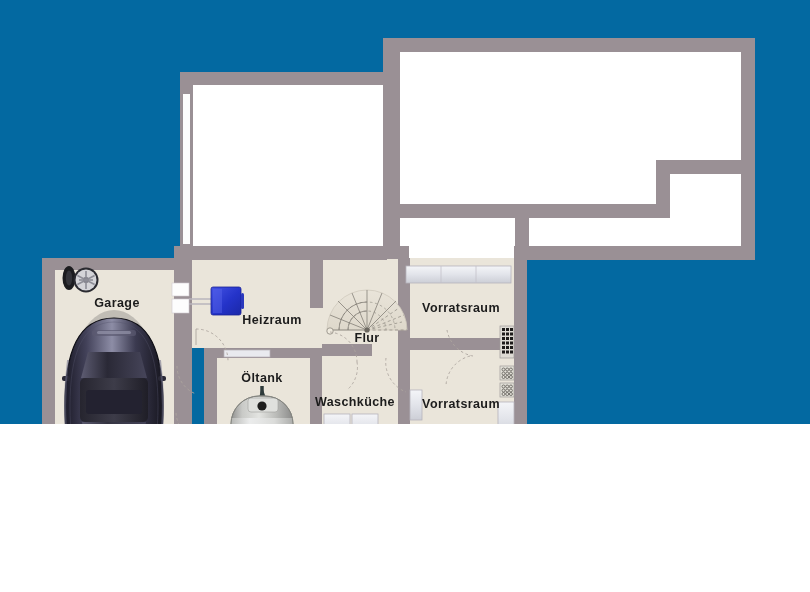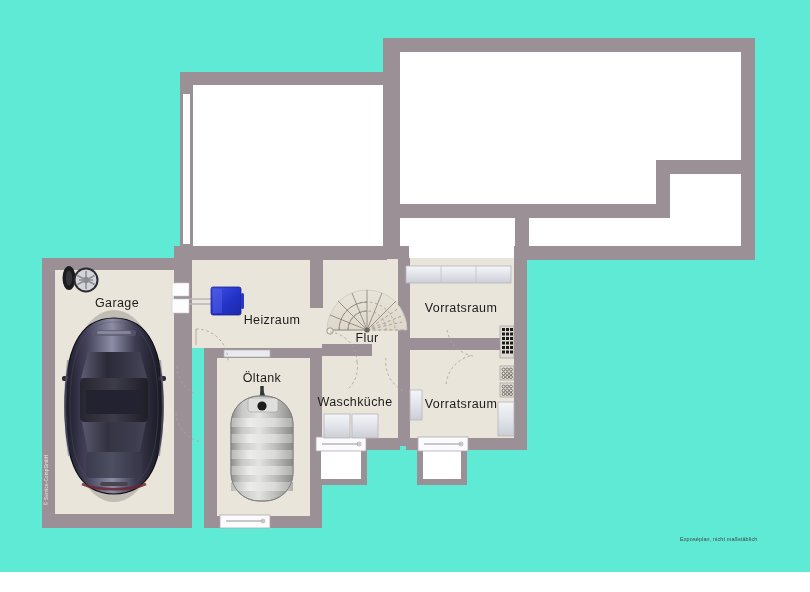--- a/index.html
+++ b/index.html
@@ -7,23 +7,24 @@
     margin: 0;
     padding: 0;
     background: #ffffff;
   }
   body {
     font-family: "Liberation Sans", sans-serif;
   }
   #plan-root {
     position: relative;
     width: 810px;
-    height: 572px;
-    background: #5eead4;
+    height: 424px;
+    background: #0369a1;
     overflow: hidden;
+    font-weight: bold;
   }
   #plan-svg {
     position: absolute;
     left: 0;
     top: 0;
     width: 810px;
     height: 592px;
   }
   .room-label {
     font-family: "Liberation Sans", sans-serif;

